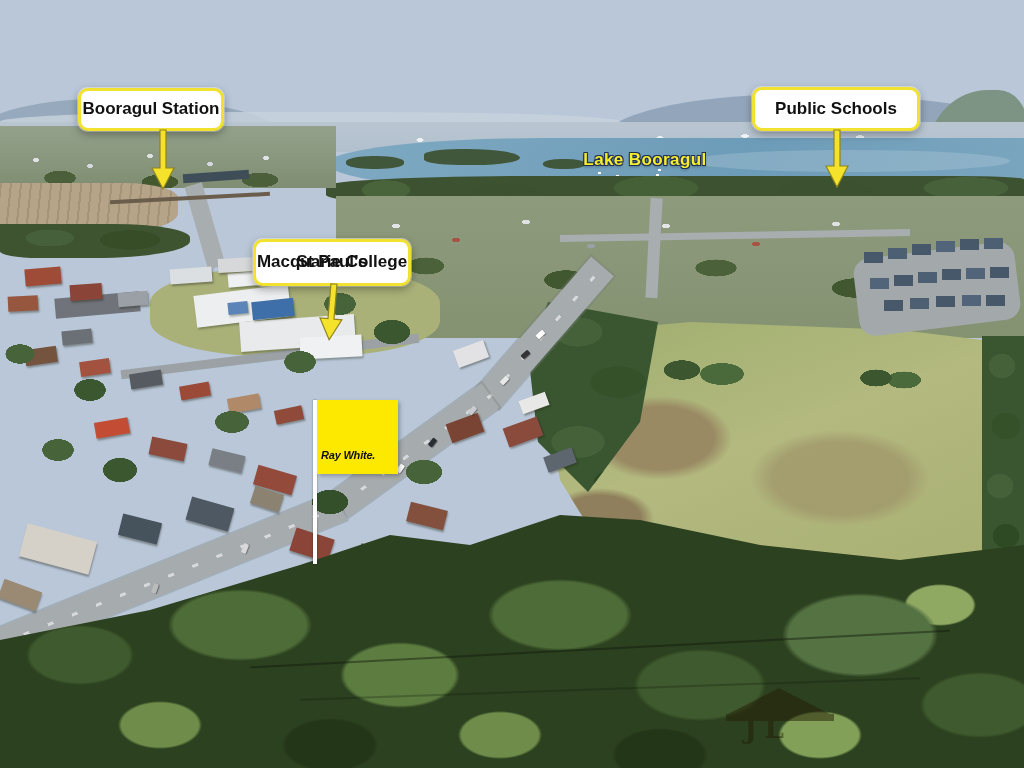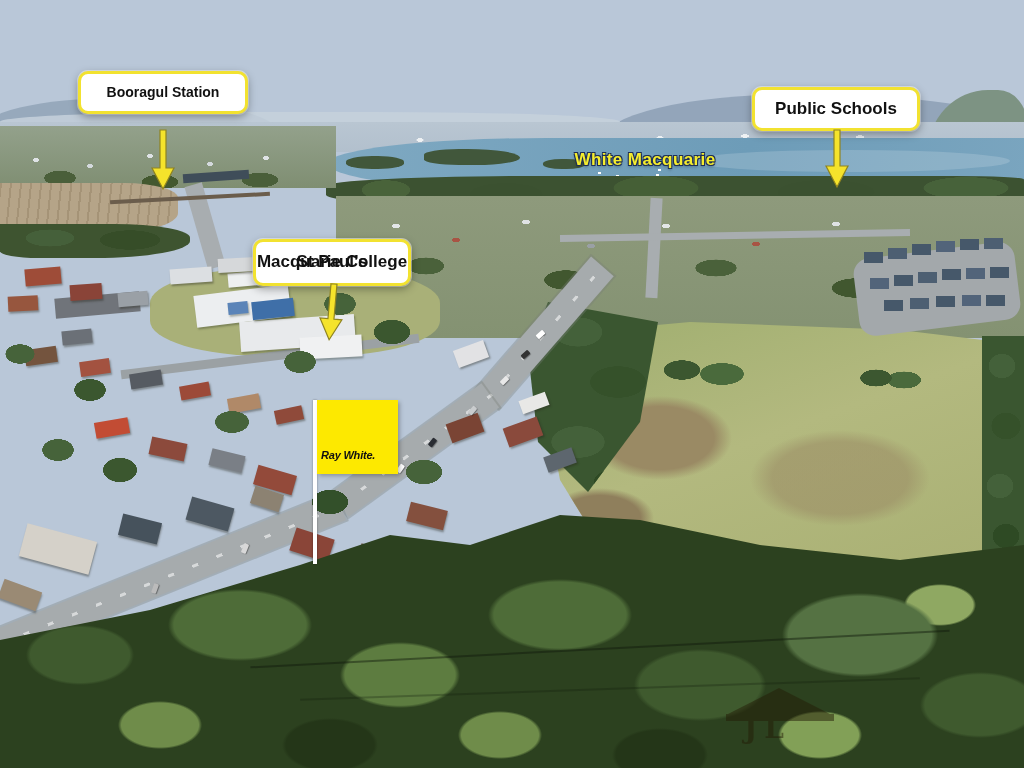--- a/index.html
+++ b/index.html
@@ -163,21 +163,21 @@
                  20px 48px #46586a,46px 46px #4d5f72,72px 44px #46586a,98px 43px #52647a,122px 43px #46586a;}
 
   .house{box-shadow:1px 2px 2px rgba(40,40,30,.4);}
   .car{box-shadow:0 1px 1px rgba(0,0,0,.4);border-radius:1px;}
 
   
   .callout{background:var(--label-bg);border:3px solid var(--label-border);border-radius:10px;
       box-shadow:0 3px 8px rgba(0,0,0,.35),0 0 0 1px rgba(255,255,255,.55);
       color:var(--label-text);font-weight:bold;display:flex;flex-direction:column;
       align-items:center;justify-content:center;text-align:center;line-height:1.22;}
-  .cb1{left:78px;top:71px;width:170px;height:43px;font-size:14px;}
+  .cb1{left:78px;top:88px;width:146px;height:43px;font-size:17px;}
   .cb2{left:752px;top:87px;width:168px;height:44px;font-size:17px;}
   .cb3{left:253px;top:239px;width:158px;height:47px;font-size:17px;}
   .arrow{overflow:visible;}
   .ar1{left:150px;top:130px;}
   .ar2{left:824px;top:130px;}
   .ar3{left:321px;top:284px;transform:rotate(5deg);transform-origin:13px 0;}
   .lake-label{left:558px;top:150px;width:174px;text-align:center;font-size:17px;font-weight:bold;
       letter-spacing:.4px;color:var(--lake-label-fill);
       text-shadow:-1px -1px 0 var(--lake-label-outline),1px -1px 0 var(--lake-label-outline),
                   -1px 1px 0 var(--lake-label-outline),1px 1px 0 var(--lake-label-outline),
@@ -305,21 +305,21 @@
   </svg>
 
   <div class="callout cb3">
     <span>St Paul’s</span>
     <span>Macquarie College</span>
   </div>
   <svg class="arrow ar3" width="26" height="57">
     <polygon points="10,0 16,0 16,35 24,35 13,56 2,35 10,35" fill="var(--accent-yellow)" stroke="var(--arrow-outline)" stroke-width="1.2"></polygon>
   </svg>
 
-  <div class="lake-label">White Macquarie</div>
+  <div class="lake-label">Lake Booragul</div>
 
   <div class="rw-pole"></div>
   <div class="rw-flag">
     <span class="rw-text">Ray White.</span>
   </div>
 
   <div class="watermark">
     <div class="wm-roof"></div>
     <div class="wm-beam"></div>
     <div class="wm-initials">JL</div>

